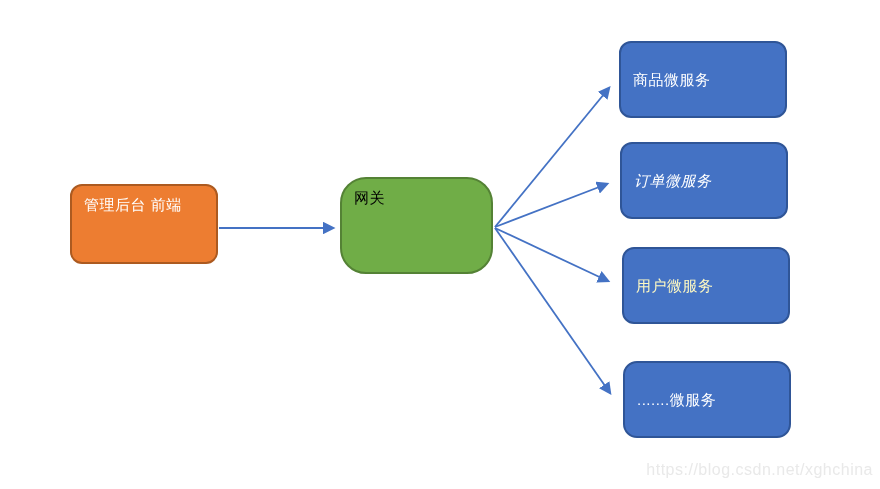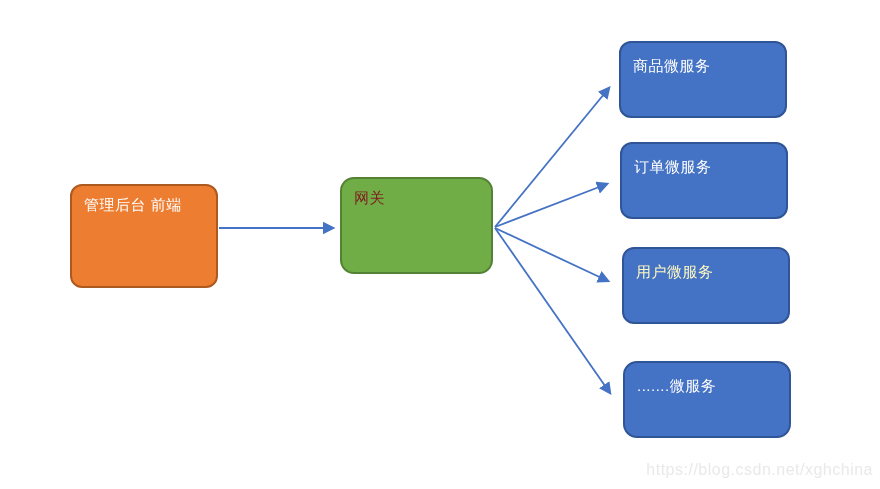--- a/index.html
+++ b/index.html
@@ -22,25 +22,25 @@
     border: 2.5px solid transparent;
     color: #ffffff;
     font-size: 15px;
     line-height: 24px;
     padding: 7px 12px;
     letter-spacing: 0.5px;
   }
   .node .sub {
     display: block;
   }
-  .node-frontend { left: 70px;  top: 184px; width: 148px; height: 104px; }
+  .node-frontend { left: 70px;  top: 184px; width: 148px; height: 80px; }
   .node-gateway  { left: 340px; top: 177px; width: 153px; height: 97px; border-radius: 14px; }
-  .node-svc      { width: 168px; height: 77px; padding-top: 11px; }
+  .node-svc      { width: 168px; height: 77px; padding-top: 25px; }
   .node-svc-0 { left: 619px; top: 41px;  }
-  .node-svc-1 { left: 620px; top: 142px; }
+  .node-svc-1 { left: 620px; top: 142px; font-style: italic; }
   .node-svc-2 { left: 622px; top: 247px; }
   .node-svc-3 { left: 623px; top: 361px; border-radius: 14px; }
   .arrow-layer {
     position: absolute;
     left: 0; top: 0;
     width: 880px;
     height: 489px;
     pointer-events: none;
   }
   .arrow-layer line {
@@ -71,21 +71,21 @@
     <line x1="495" y1="227" x2="609" y2="88" marker-end="url(#arrowhead)" style="stroke: rgb(68, 114, 196);"></line>
     <line x1="495" y1="227" x2="607" y2="184" marker-end="url(#arrowhead)" style="stroke: rgb(68, 114, 196);"></line>
     <line x1="495" y1="228" x2="608" y2="281" marker-end="url(#arrowhead)" style="stroke: rgb(68, 114, 196);"></line>
     <line x1="495" y1="228" x2="610" y2="393" marker-end="url(#arrowhead)" style="stroke: rgb(68, 114, 196);"></line>
   </svg>
 
   <div class="node node-frontend" style="background-color: rgb(237, 125, 49); border-color: rgb(172, 90, 32); color: rgb(255, 255, 255);">
     <span>管理后台 前端</span>
   </div>
 
-  <div class="node node-gateway" style="background-color: rgb(112, 173, 71); border-color: rgb(84, 130, 53); color: #7f1d1d;">
+  <div class="node node-gateway" style="background-color: rgb(112, 173, 71); border-color: rgb(84, 130, 53); color: #000000; border-radius: 26px;">
     <span class="sub">网关</span>
   </div>
 
   <div class="node node-svc node-svc-0" style="background-color: rgb(68, 114, 196); border-color: rgb(47, 85, 151); color: rgb(255, 255, 255);">
     <span>商品微服务</span>
   </div>
 
   <div class="node node-svc node-svc-1" style="background-color: rgb(68, 114, 196); border-color: rgb(47, 85, 151); color: rgb(255, 255, 255);">
     <span>订单微服务</span>
   </div>

